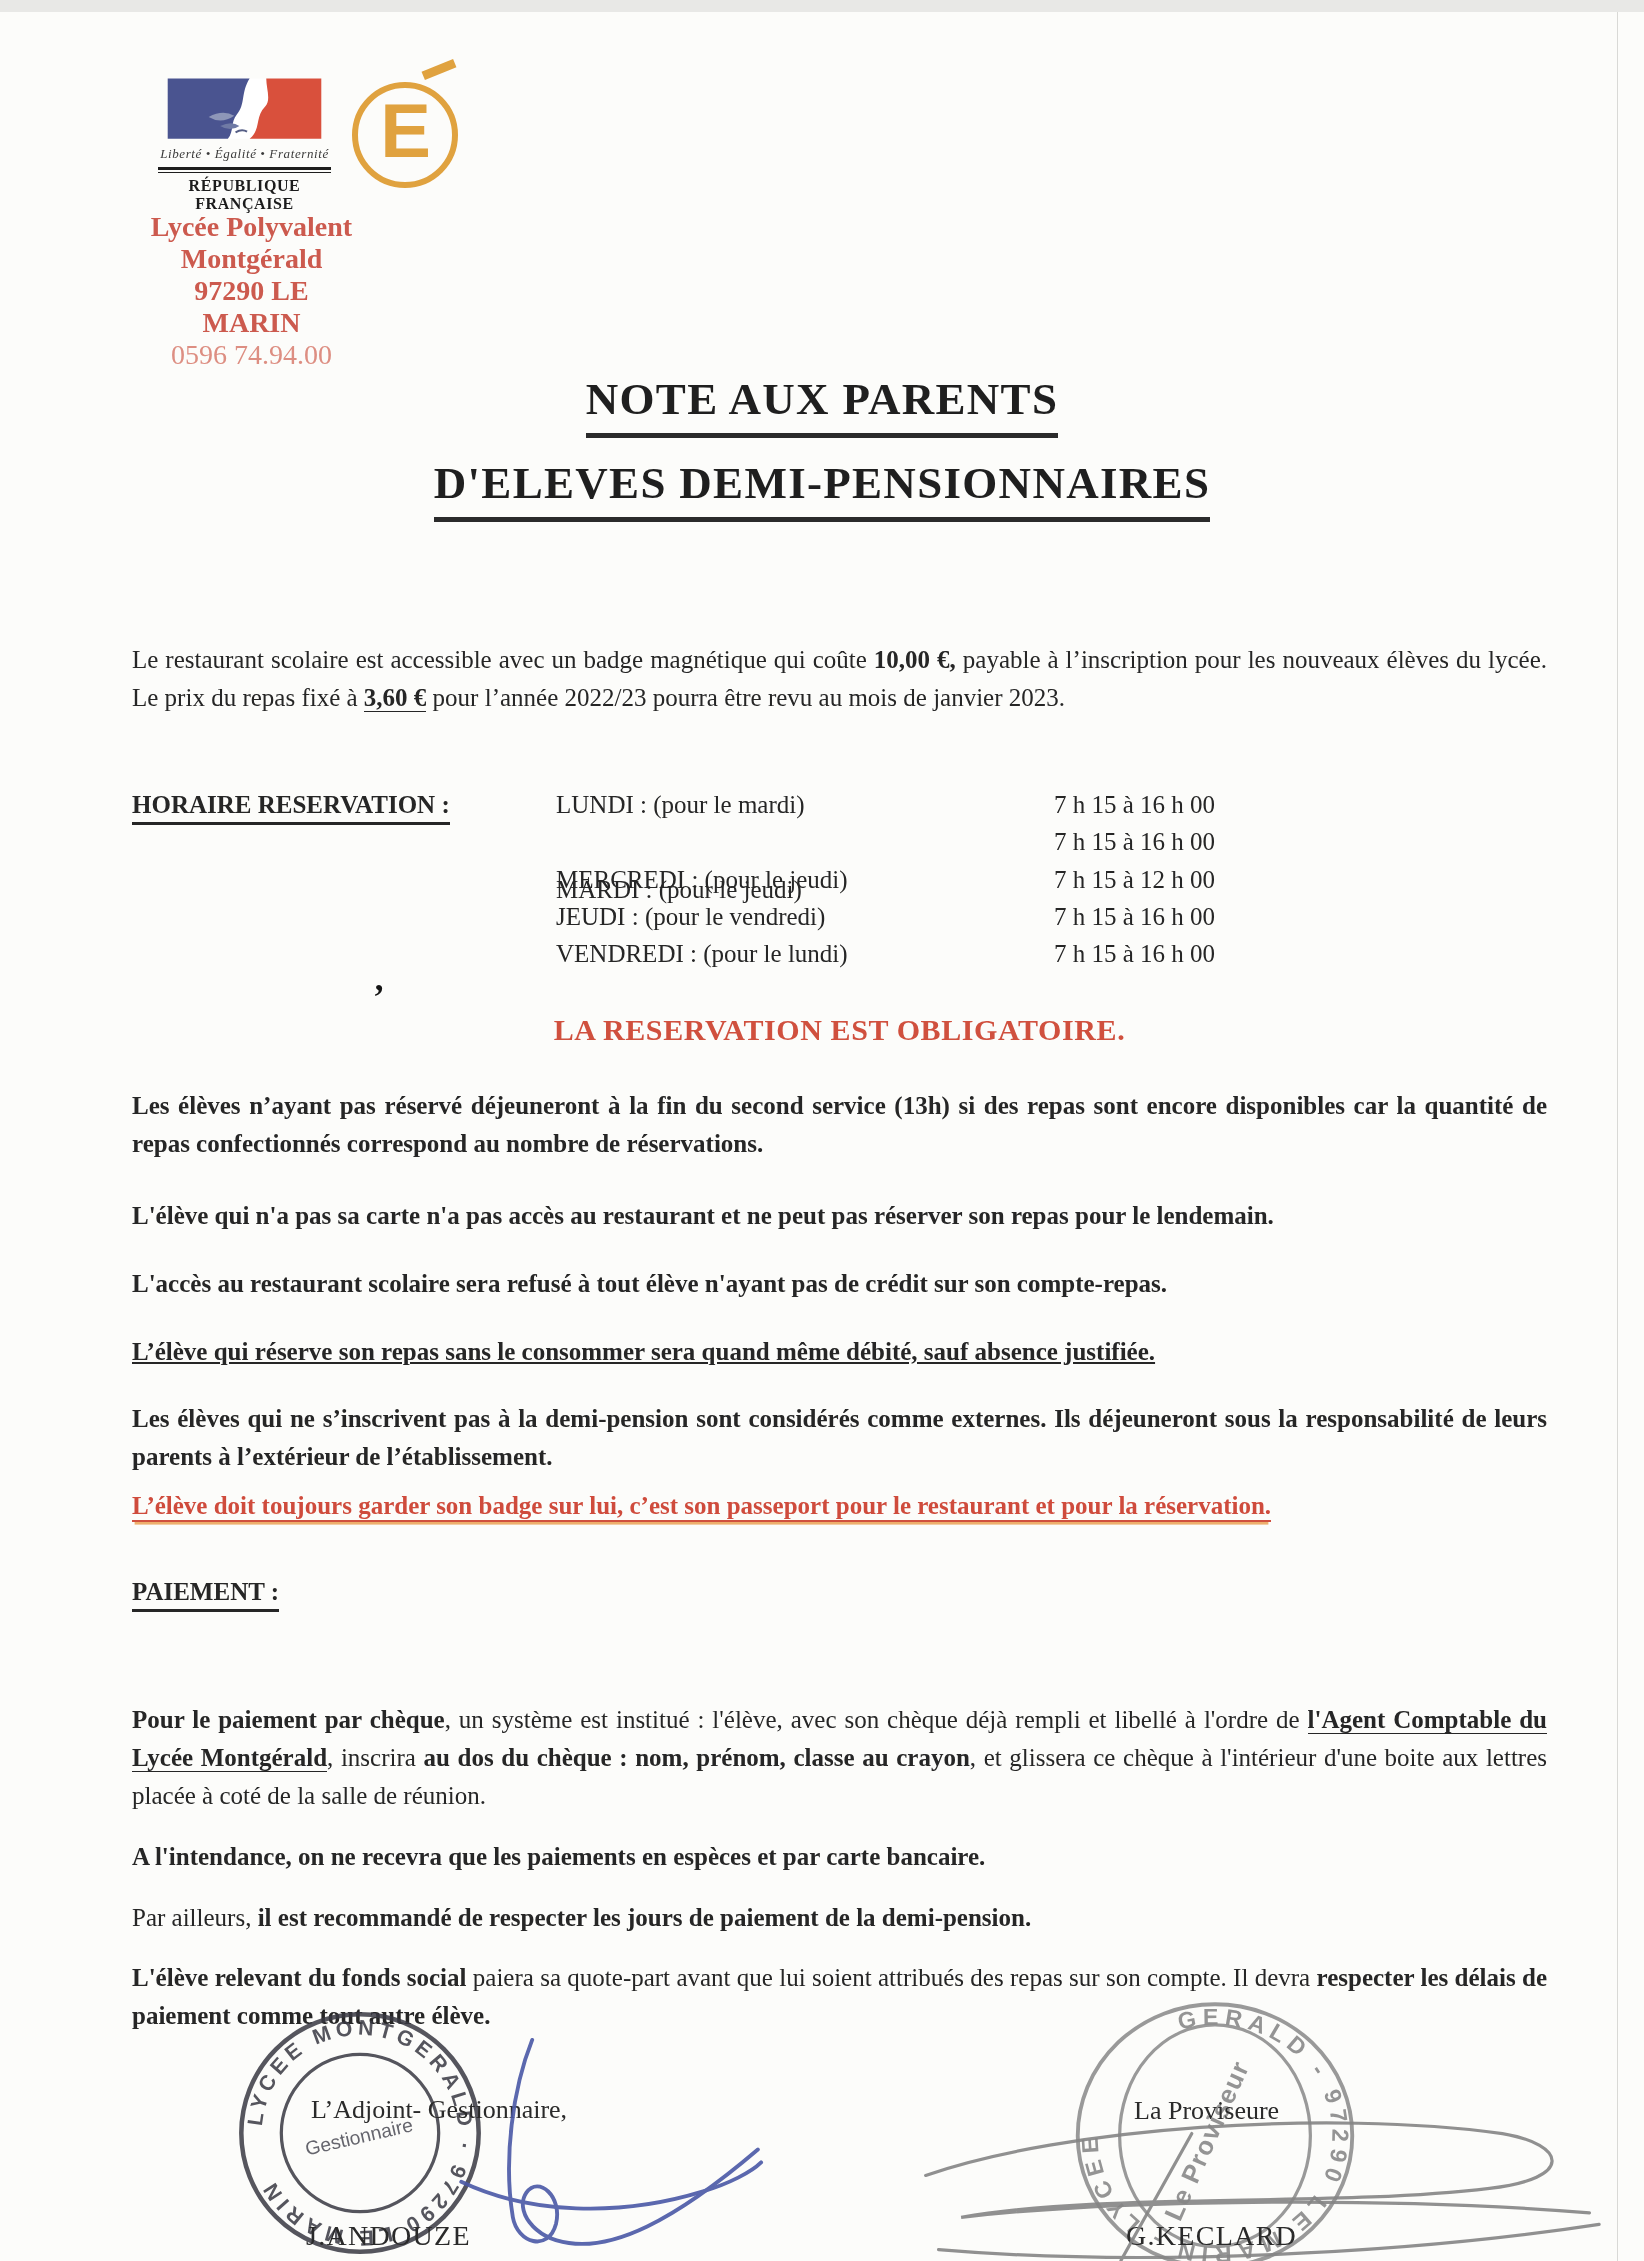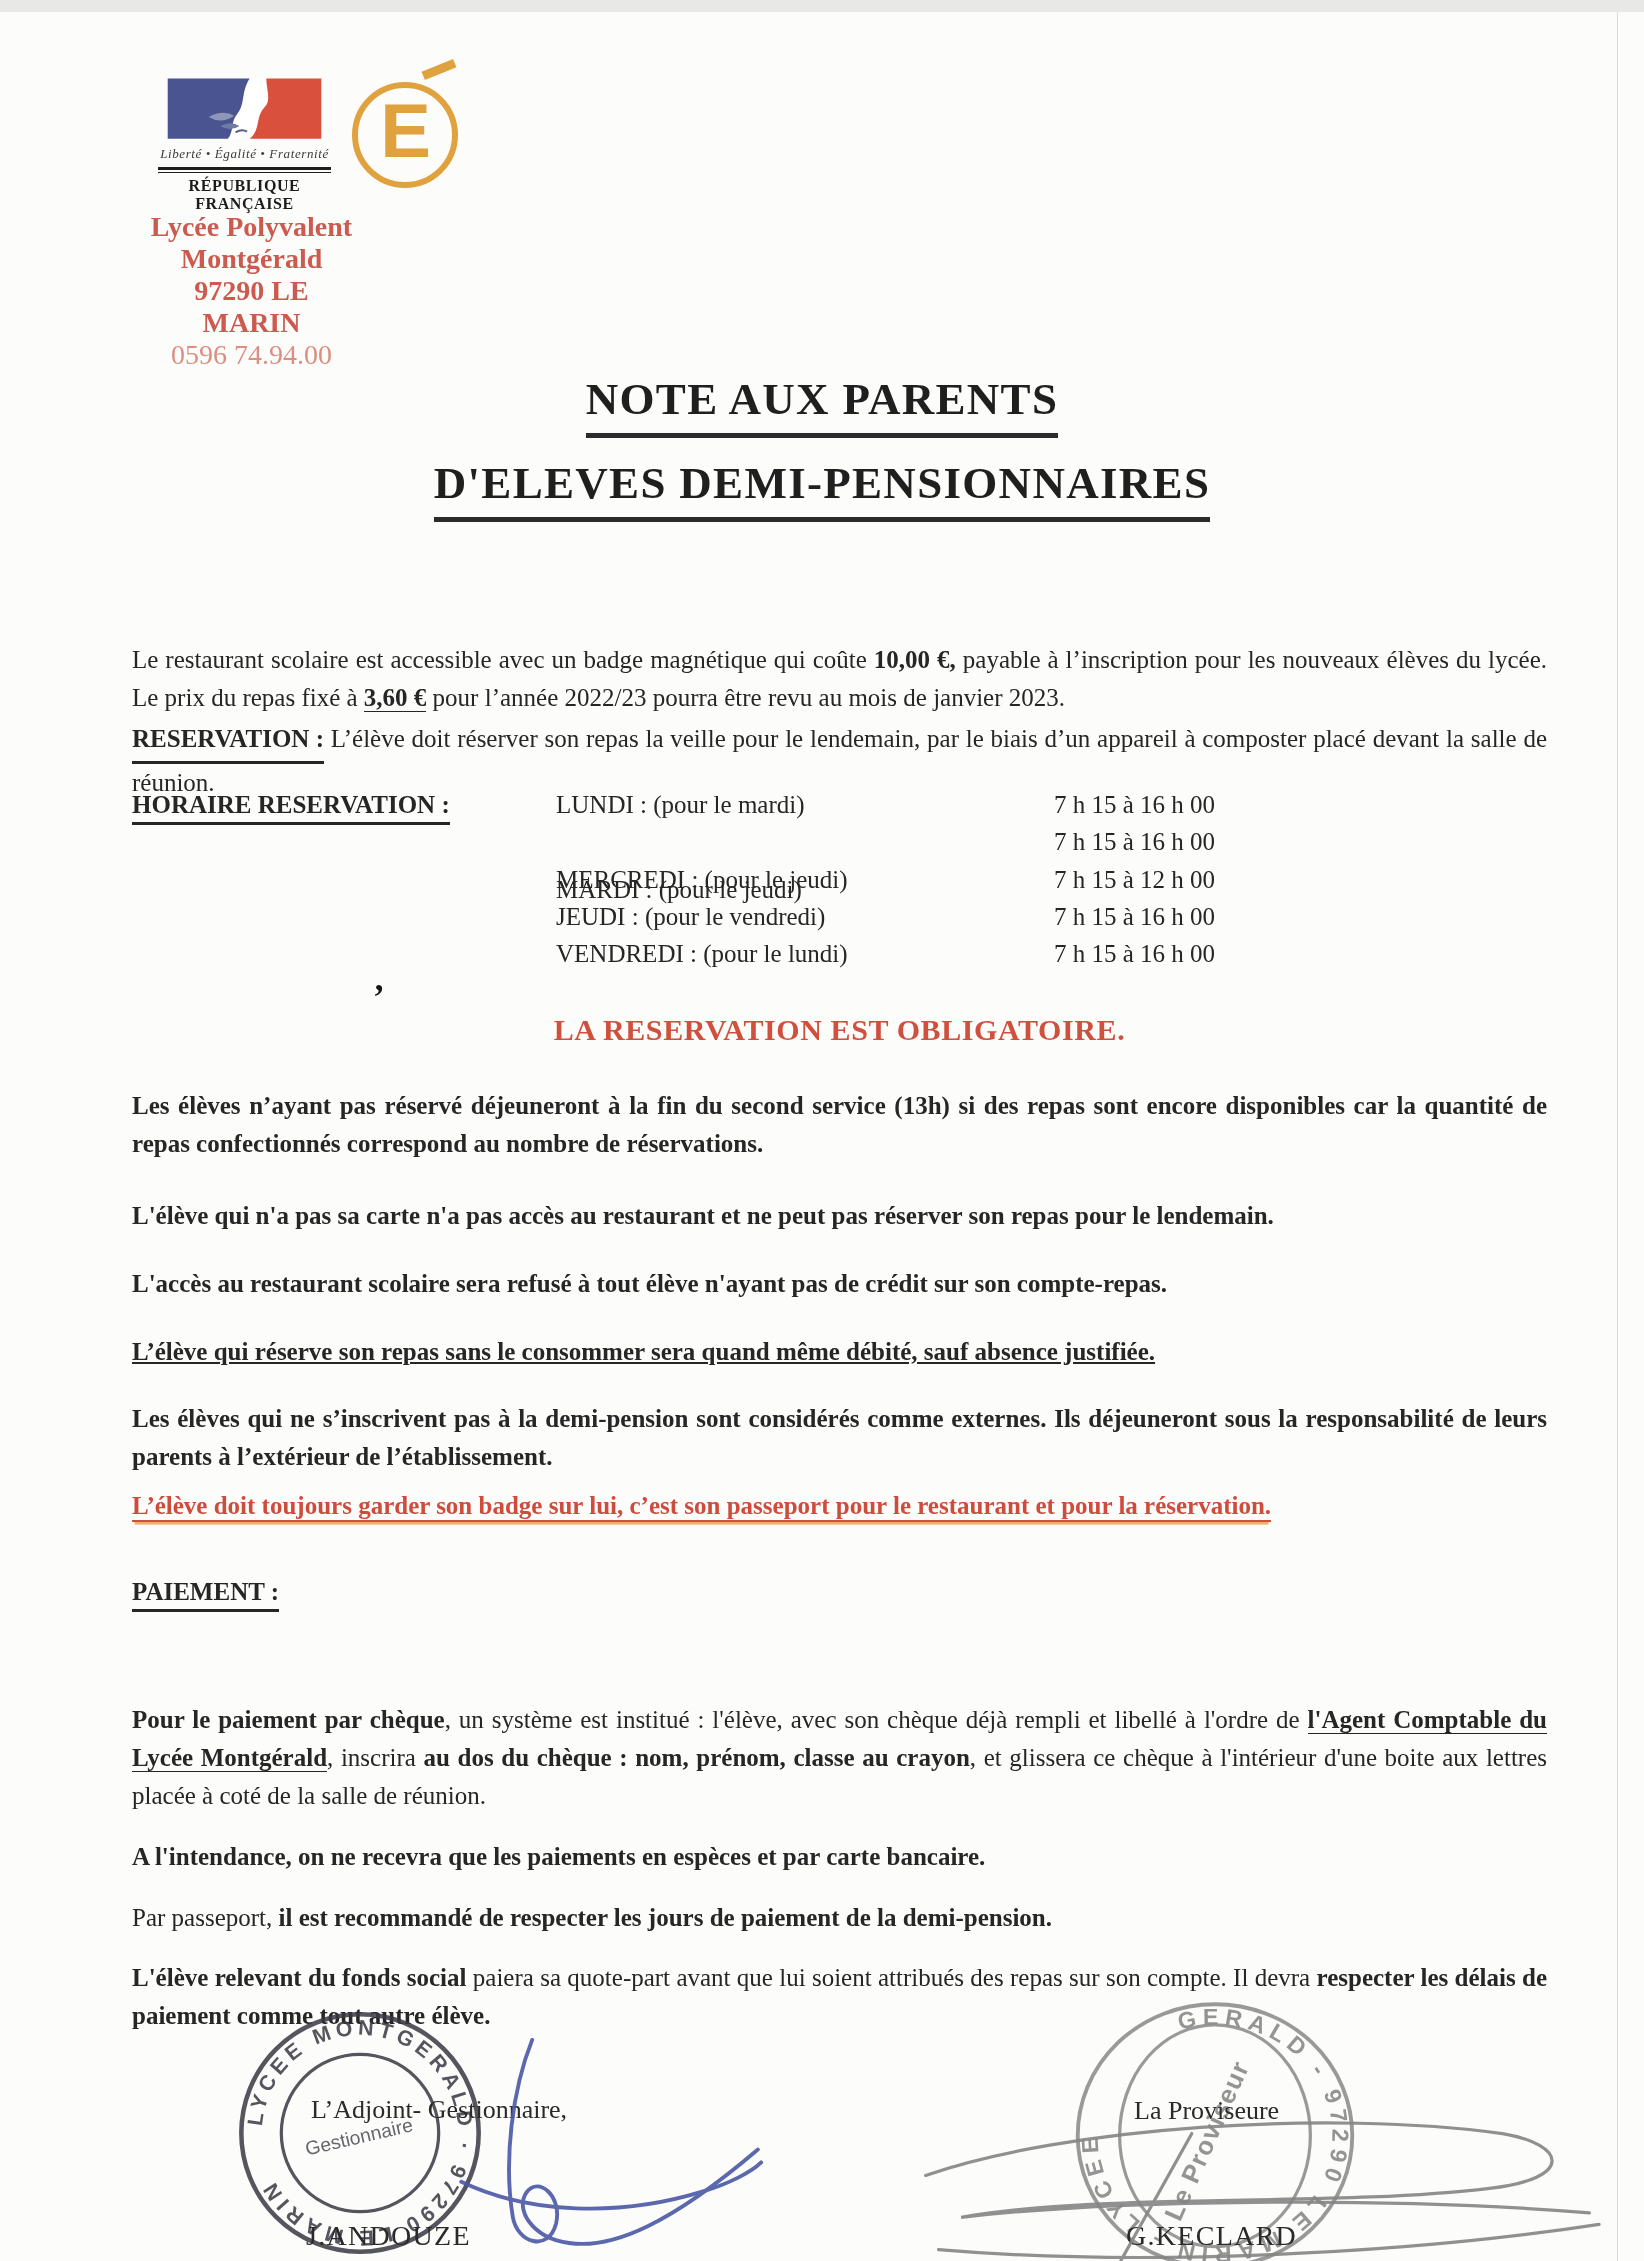--- a/index.html
+++ b/index.html
@@ -78,23 +78,20 @@
     <span>NOTE AUX PARENTS</span>
   </div>
   <div class="abs title" style="top:445px;">
     <span>D'ELEVES DEMI-PENSIONNAIRES</span>
   </div>
 
   <p class="abs body" style="top:629px;margin:0;">
     <span>Le restaurant scolaire est accessible avec un badge magnétique qui coûte </span><span class="bold">10,00 €,</span><span> payable à l’inscription pour les nouveaux élèves du lycée. Le prix du repas fixé à </span><span class="bold ul3">3,60 €</span><span> pour l’année 2022/23  pourra être revu au mois de janvier 2023.</span>
   </p>
 
-  <p class="abs body" style="top:708px;margin:0;">
-    <span class="ul-label">RESERVATION :</span><span> L’élève doit réserver son repas la veille pour le lendemain, par le biais d’un appareil à composter placé devant la salle de réunion.</span>
-  </p>
 
   <div class="abs" style="left:132px;top:779px;">
     <span class="ul-label" style="font-size:25px;">HORAIRE RESERVATION :</span>
   </div>
   <div class="abs hday" style="left:556px;top:779px;">LUNDI : (pour le mardi)</div>
   <div class="abs htime" style="left:1054px;top:779px;">7 h 15 à 16 h 00</div>
   <div class="abs hday" style="left:556px;top:864px;">MARDI : (pour le jeudi)</div>
   <div class="abs htime" style="left:1054px;top:816px;">7 h 15 à 16 h 00</div>
   <div class="abs hday" style="left:556px;top:854px;">MERCREDI : (pour le jeudi)</div>
   <div class="abs htime" style="left:1054px;top:854px;">7 h 15 à 12 h 00</div>
@@ -117,21 +114,21 @@
   </div>
 
   <div class="abs" style="left:132px;top:1566px;">
     <span class="ul-label" style="font-size:25px;text-align:right;">PAIEMENT :</span>
   </div>
   <p class="abs body" style="top:1689px;margin:0;">
     <span class="bold">Pour le paiement par chèque</span><span>, un système est institué : l'élève, avec son chèque déjà rempli et libellé à l'ordre de </span><span class="bold ul3">l'Agent Comptable du Lycée Montgérald</span><span>, inscrira </span><span class="bold">au dos du chèque : nom, prénom, classe au crayon</span><span>, et glissera ce chèque à l'intérieur d'une boite aux lettres placée à coté de la salle de réunion.</span>
   </p>
   <p class="abs body bold" style="top:1826px;margin:0;">A l'intendance, on ne recevra que les paiements en espèces et par carte bancaire.</p>
   <p class="abs body" style="top:1887px;margin:0;">
-    <span>Par passeport, </span><span class="bold">il est recommandé de respecter les jours de paiement de la demi-pension.</span>
+    <span>Par ailleurs, </span><span class="bold">il est recommandé de respecter les jours de paiement de la demi-pension.</span>
   </p>
   <p class="abs body" style="top:1947px;margin:0;">
     <span class="bold">L'élève relevant du fonds social</span><span> paiera sa quote-part avant que lui soient attribués des repas sur son compte. Il devra </span><span class="bold">respecter les délais de paiement comme tout autre élève.</span>
   </p>
 
   <svg class="abs" style="left:231px;top:1992px;z-index:1;" width="258" height="258" viewBox="0 0 400 400">
     <g fill="none" stroke="#383842" opacity="0.85">
       <circle cx="200" cy="200" r="184" stroke-width="7"></circle>
       <circle cx="200" cy="200" r="122" stroke-width="5"></circle>
     </g>

